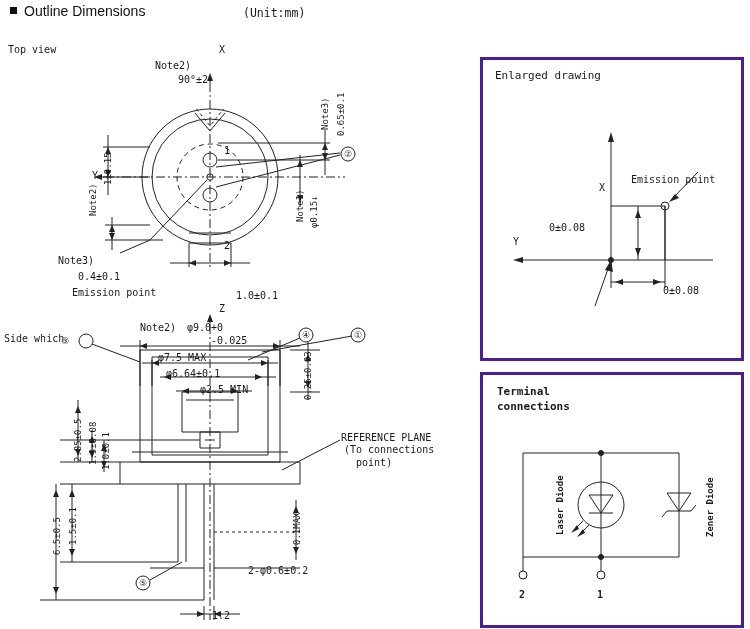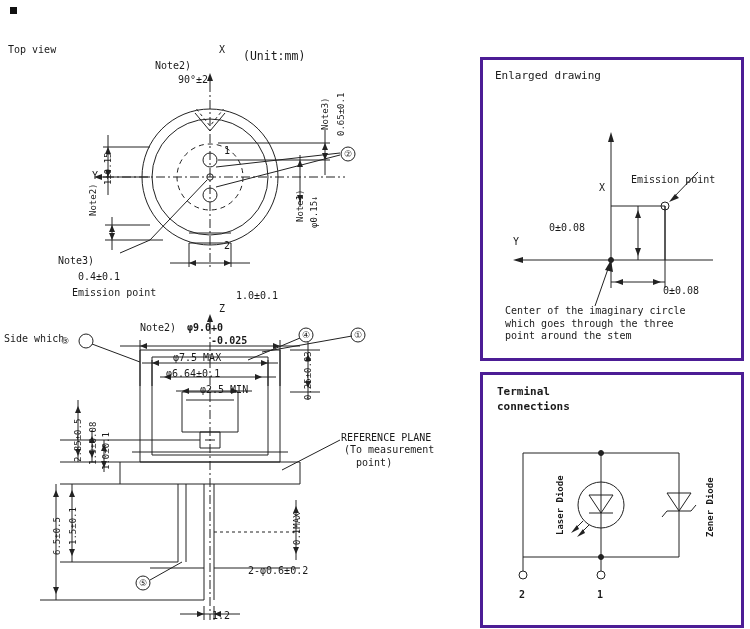--- a/index.html
+++ b/index.html
@@ -20,23 +20,23 @@
   .lbl11{font-size:11px;line-height:1.3;white-space:pre;}
   .rot{transform-origin:0 0;}
   .box{border:3px solid #4c1d95;background:#fff;margin-top:12px;}
   svg{display:block;}
   .cnum{font-size:9px;}
 </style>
 </head>
 <body>
 
 <div class="abs ttl" style="left:10px;top:3px;">
-  <span class="sq"></span>
-</div>
-<div class="abs unit" style="left:243px;top:6px;margin-top:43px;">(Unit:mm)</div>
+  <span class="sq"></span><span>Outline Dimensions</span>
+</div>
+<div class="abs unit" style="left:243px;top:6px;">(Unit:mm)</div>
 
 <div class="abs" style="left:0px;top:35px;width:470px;height:255px;">
   <svg width="470" height="255" viewBox="0 0 470 255">
     <g stroke="#222" fill="none" stroke-width="1">
 
       <circle cx="210" cy="142" r="68"></circle>
       <circle cx="210" cy="142" r="58"></circle>
 
       <circle cx="210" cy="142" r="33" stroke-dasharray="5,4"></circle>
 
@@ -217,36 +217,36 @@
       <circle cx="358" cy="35" r="7"></circle>
       <path d="M182 262 L150 280"></path>
       <circle cx="143" cy="283" r="7"></circle>
     </g>
   </svg>
 </div>
 
 <div class="abs lbl" style="left:4px;top:333px;">Side which</div>
 <div class="abs lbl" style="left:219px;top:303px;">Z</div>
 <div class="abs lbl" style="left:140px;top:322px;">Note2)</div>
-<div class="abs lbl" style="left:187px;top:322px;font-weight:bold;">φ9.0+0
+<div class="abs lbl" style="left:187px;top:322px;">φ9.0+0
     -0.025</div>
-<div class="abs lbl" style="left:173px;top:352px;">φ7.5 MAX</div>
+<div class="abs lbl" style="left:158px;top:352px;">φ7.5 MAX</div>
 <div class="abs lbl" style="left:166px;top:368px;">φ6.64±0.1</div>
 <div class="abs lbl" style="left:172px;top:384px;margin-left:28px;">φ2.5 MIN</div>
 <div class="abs lbl9 rot" style="left:303px;top:400px;transform:rotate(-90deg);">0.25±0.03</div>
 <div class="abs lbl9 rot" style="left:73px;top:462px;transform:rotate(-90deg);">2.85±0.5</div>
 <div class="abs lbl9 rot" style="left:88px;top:465px;transform:rotate(-90deg);">1.9±0.08</div>
 <div class="abs lbl9 rot" style="left:101px;top:470px;transform:rotate(-90deg);">1.0±0.1</div>
 <div class="abs lbl9 rot" style="left:68px;top:545px;transform:rotate(-90deg);">1.5±0.1</div>
 <div class="abs lbl9 rot" style="left:52px;top:555px;transform:rotate(-90deg);">6.5±0.5</div>
 <div class="abs lbl9 rot" style="left:292px;top:545px;transform:rotate(-90deg);">0.1MAX</div>
 <div class="abs lbl" style="left:248px;top:565px;">2-φ0.6±0.2</div>
 <div class="abs lbl" style="left:212px;top:610px;">1.2</div>
 <div class="abs lbl" style="left:341px;top:432px;">REFERENCE PLANE</div>
-<div class="abs lbl" style="left:344px;top:444px;">(To measurement
+<div class="abs lbl" style="left:344px;top:444px;">(To connections
   point)</div>
 <div class="abs cnum" style="left:354px;top:330px;">①</div>
 <div class="abs cnum" style="left:61px;top:336px;">③</div>
 <div class="abs cnum" style="left:302px;top:330px;">④</div>
 <div class="abs cnum" style="left:139px;top:578px;">⑤</div>
 
 <div class="abs box" style="left:480px;top:45px;width:258px;height:298px;">
   <div class="lbl11" style="position:absolute;left:12px;top:9px;">Enlarged drawing</div>
   <svg width="258" height="298" style="position:absolute;left:0;top:0;">
     <g stroke="#222" fill="none" stroke-width="1">
@@ -281,23 +281,20 @@
       <polygon points="128,200 122,210 130,212" fill="#222" stroke="none"></polygon>
 
       <circle cx="128" cy="200" r="2.5" fill="#222"></circle>
     </g>
   </svg>
   <div class="lbl" style="position:absolute;left:116px;top:122px;">X</div>
   <div class="lbl" style="position:absolute;left:30px;top:176px;">Y</div>
   <div class="lbl" style="position:absolute;left:148px;top:114px;">Emission point</div>
   <div class="lbl" style="position:absolute;left:66px;top:162px;">0±0.08</div>
   <div class="lbl" style="position:absolute;left:180px;top:225px;">0±0.08</div>
-  <div class="lbl" style="position:absolute;left:22px;top:245px;">Center of the imaginary circle
-which goes through the three
-point around the stem</div>
 </div>
 
 <div class="abs box" style="left:480px;top:360px;width:258px;height:250px;font-weight:bold;">
   <div class="lbl11" style="position:absolute;left:14px;top:10px;">Terminal</div>
   <div class="lbl11" style="position:absolute;left:14px;top:25px;">connections</div>
   <svg width="258" height="250" style="position:absolute;left:0;top:0;">
     <g stroke="#222" fill="none" stroke-width="1">
 
       <path d="M40 78 L196 78"></path>
 

